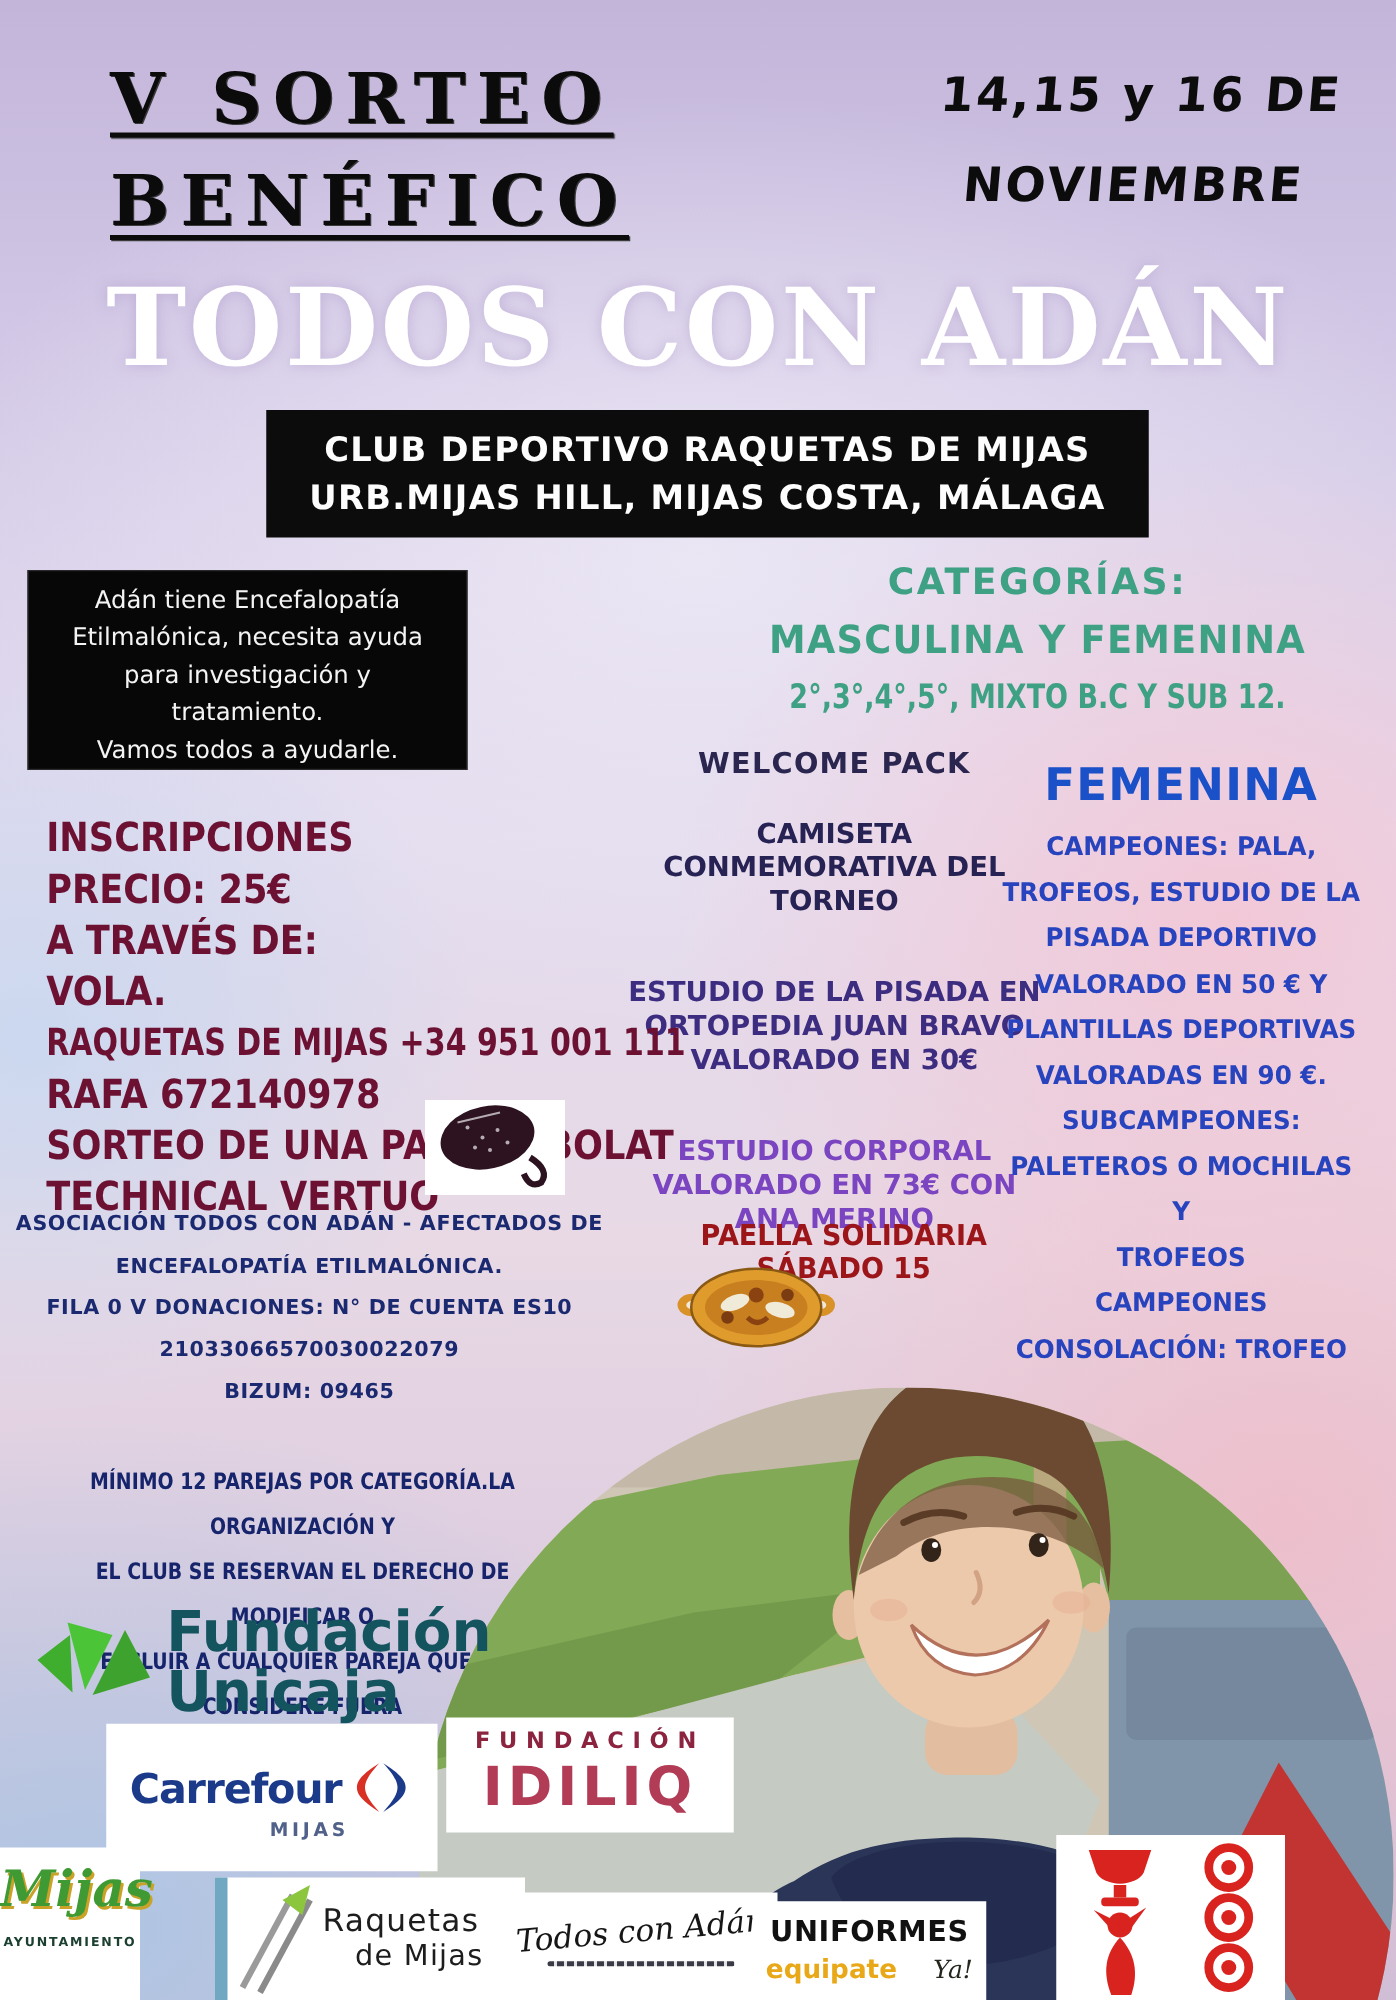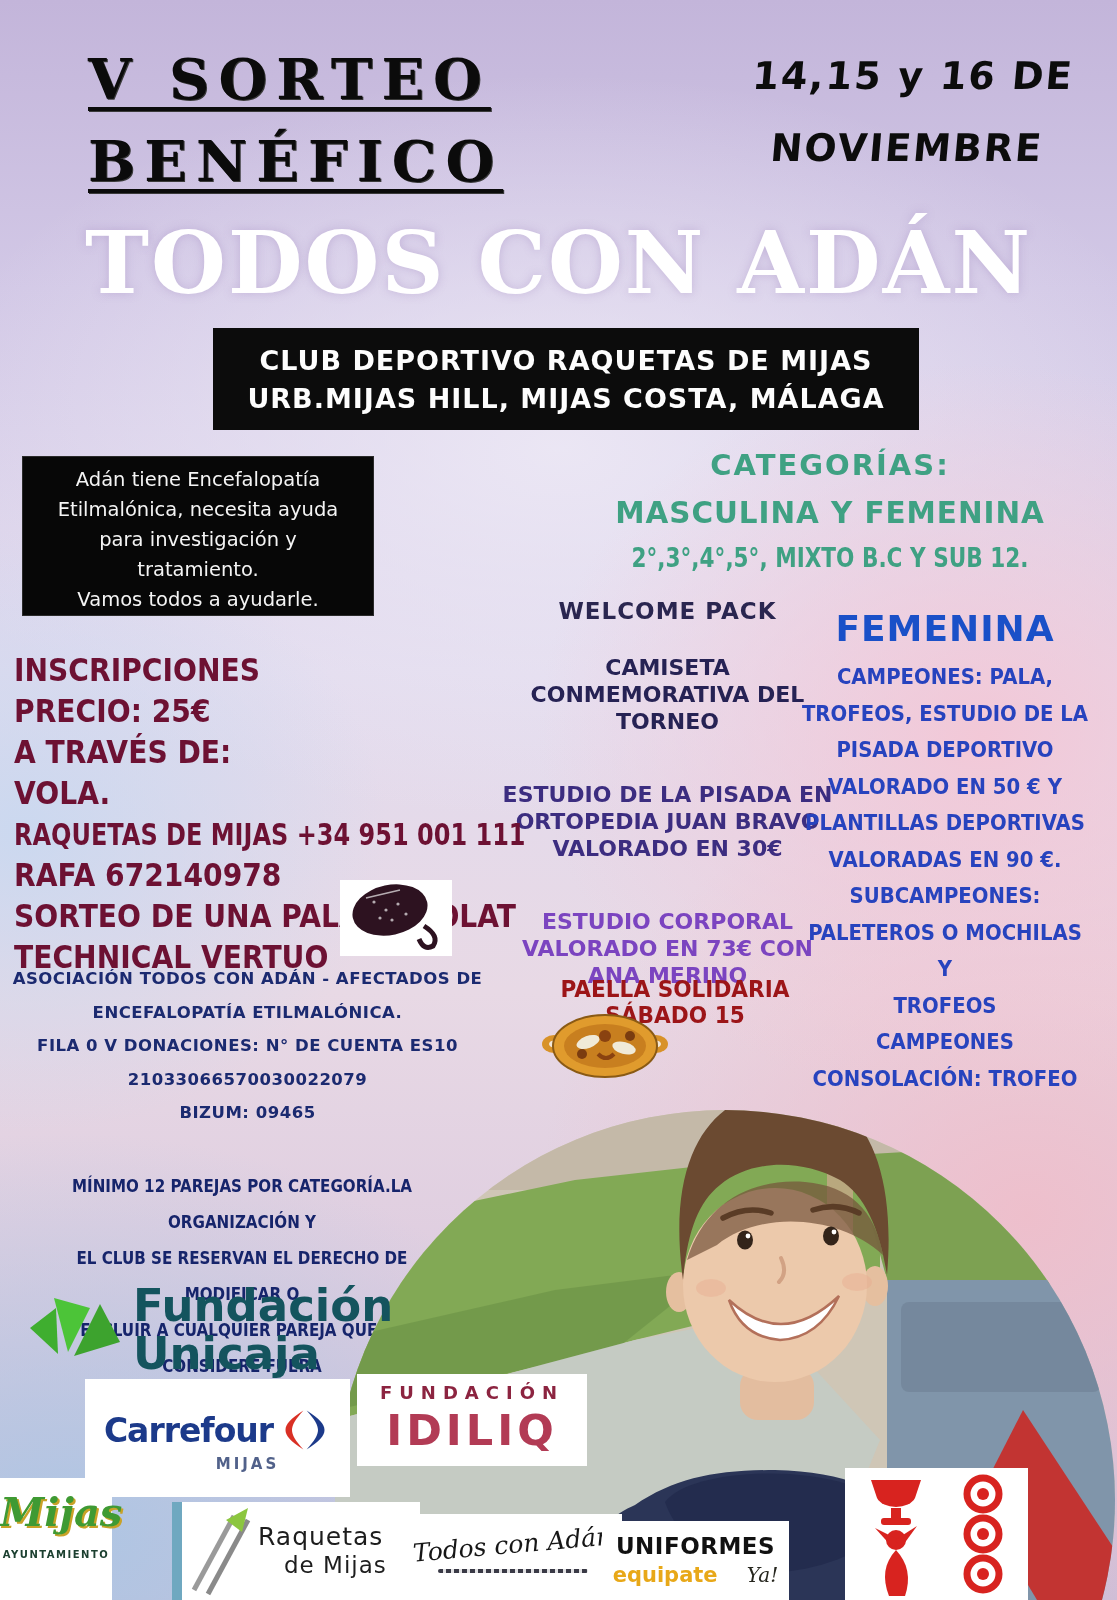--- a/index.html
+++ b/index.html
@@ -39,21 +39,21 @@
   .welcome{left:495px;top:598px;width:345px;text-align:center;font-weight:bold;z-index:2;}
   .w-title{font-size:23px;color:#2a2650;letter-spacing:1px;}
   .w-item1{margin-top:30px;font-size:22px;line-height:27px;color:#262254;}
   .w-item2{margin-top:46px;font-size:22px;line-height:27px;color:#3c2d80;}
   .w-item3{margin-top:46px;font-size:22px;line-height:27px;color:#7b44c0;}
   
   .premios{left:795px;top:608px;width:300px;text-align:center;font-weight:bold;z-index:2;}
   .p-title{font-size:36px;color:#1a50c8;letter-spacing:1px;}
   .p-body{margin-top:10px;font-size:20.5px;line-height:36.5px;color:#2743be;transform:scaleX(.96);}
   
-  .inscripciones{left:14px;top:650px;color:#6d1133;font-weight:bold;z-index:2;}
+  .inscripciones{left:37px;top:650px;color:#6d1133;font-weight:bold;z-index:2;}
   .inscripciones .ln{font-size:32px;line-height:41px;white-space:nowrap;transform:scaleX(.88);transform-origin:0 50%;}
   .inscripciones .ln.long{font-size:30px;transform:scaleX(.8);}
   .racket-img{left:340px;top:880px;width:112px;height:76px;background:#fff;z-index:2;}
   
   .asociacion{left:10px;top:962px;width:475px;color:#1b2a70;font-weight:bold;font-size:16.5px;
     line-height:33.5px;letter-spacing:.5px;text-align:center;z-index:2;}
   
   .paella-title{left:505px;top:976px;width:340px;color:#9c1518;font-weight:bold;font-size:23px;
     text-align:center;transform:scaleX(.94);z-index:2;}
   .paella-icon{left:540px;top:1006px;width:130px;height:76px;z-index:2;}

